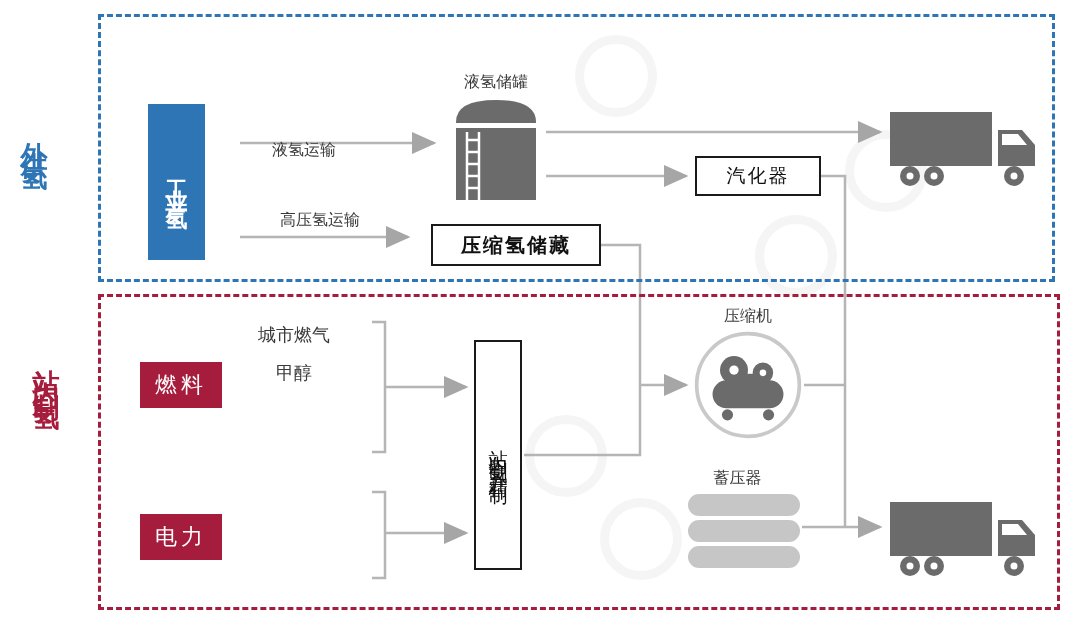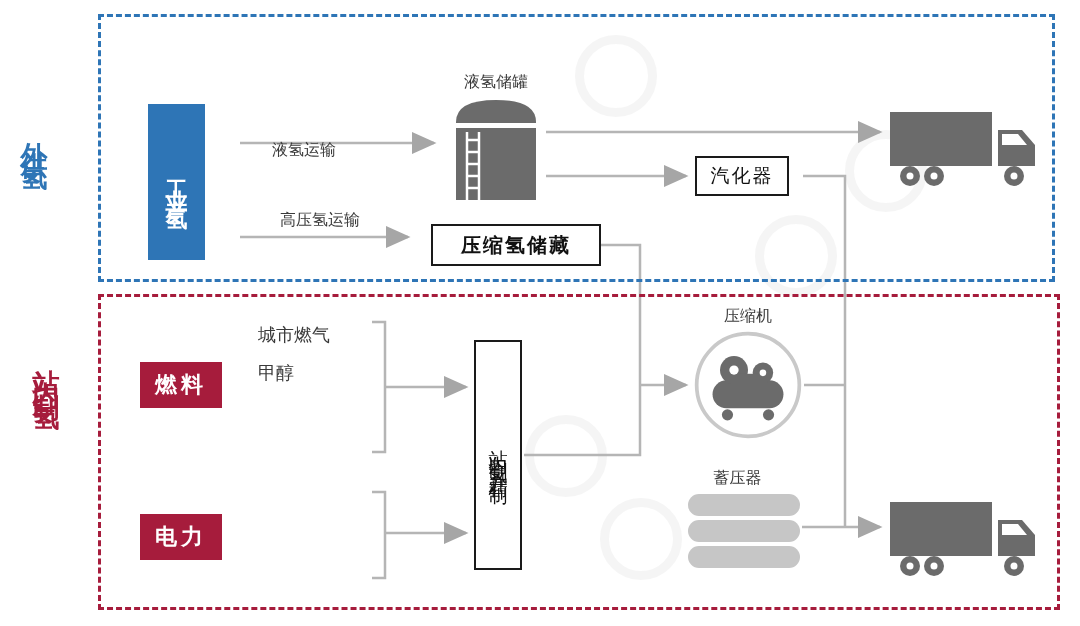--- a/index.html
+++ b/index.html
@@ -18,46 +18,46 @@
   .side-ext    { left: 16px; top: 120px; color: #2e75b6; }
   .side-onsite { left: 28px; top: 348px; color: #a61c3c; }
 
   
   .blue-box { left: 148px; top: 104px; width: 57px; height: 156px; background: #2e75b6;
               display: flex; align-items: center; justify-content: center; }
   .blue-box span { writing-mode: vertical-rl; text-orientation: upright; color: #ffffff;
                    font-size: 22px; font-weight: bold; letter-spacing: 10px; }
   .red-box { width: 82px; height: 46px; background: #a61c3c; color: #ffffff;
              display: flex; align-items: center; justify-content: center;
-             font-size: 22px; font-weight: bold; letter-spacing: 4px; }
+             font-size: 22px; font-weight: normal; letter-spacing: 4px; }
   .fuel-box  { left: 140px; top: 362px; }
   .power-box { left: 140px; top: 514px; }
 
   
   .outline-box { background: #ffffff; border: 2px solid #1a1a1a; display: flex;
                  align-items: center; justify-content: center; color: #111; }
-  .vaporizer  { left: 695px; top: 156px; width: 94px; height: 40px; font-size: 19px; letter-spacing: 2px; }
+  .vaporizer  { left: 695px; top: 156px; width: 126px; height: 40px; font-size: 19px; letter-spacing: 2px; }
   .comp-store { left: 416px; top: 224px; width: 170px; height: 42px; font-size: 20px; font-weight: 600; letter-spacing: 2px; margin-left: 15px; }
   .process    { left: 474px; top: 340px; width: 48px; height: 230px; }
   .process span { writing-mode: vertical-rl; text-orientation: upright; font-size: 19px;
                   letter-spacing: 6px; color: #111; }
 
   
   .lbl { color: #3a3a3a; font-size: 16px; text-align: center; white-space: nowrap; }
   .lbl-liquid    { left: 244px; top: 114px; width: 120px; margin-top: 26px; }
   .lbl-highp     { left: 250px; top: 210px; width: 140px; }
   .lbl-tank      { left: 446px; top: 72px;  width: 100px; }
   .lbl-direct    { left: 672px; top: 104px; width: 125px; }
   .lbl-compressor{ left: 698px; top: 306px; width: 100px; }
   .lbl-accum     { left: 690px; top: 468px; width: 95px;  }
 
   
   .src-list { color: #3a3a3a; font-size: 18px; }
   .src-list div { height: 38px; line-height: 38px; }
-  .fuel-list  { left: 258px; top: 316px; }
+  .fuel-list  { left: 258px; top: 316px; text-align: center; }
   .power-list { left: 258px; top: 488px; }
 
   
   .tank  { left: 450px; top: 94px; }
   .truck-top    { left: 890px; top: 106px; }
   .truck-bottom { left: 890px; top: 496px; }
   .compressor   { left: 692px; top: 329px; }
   .accumulator  { left: 688px; top: 494px; }
 
   

